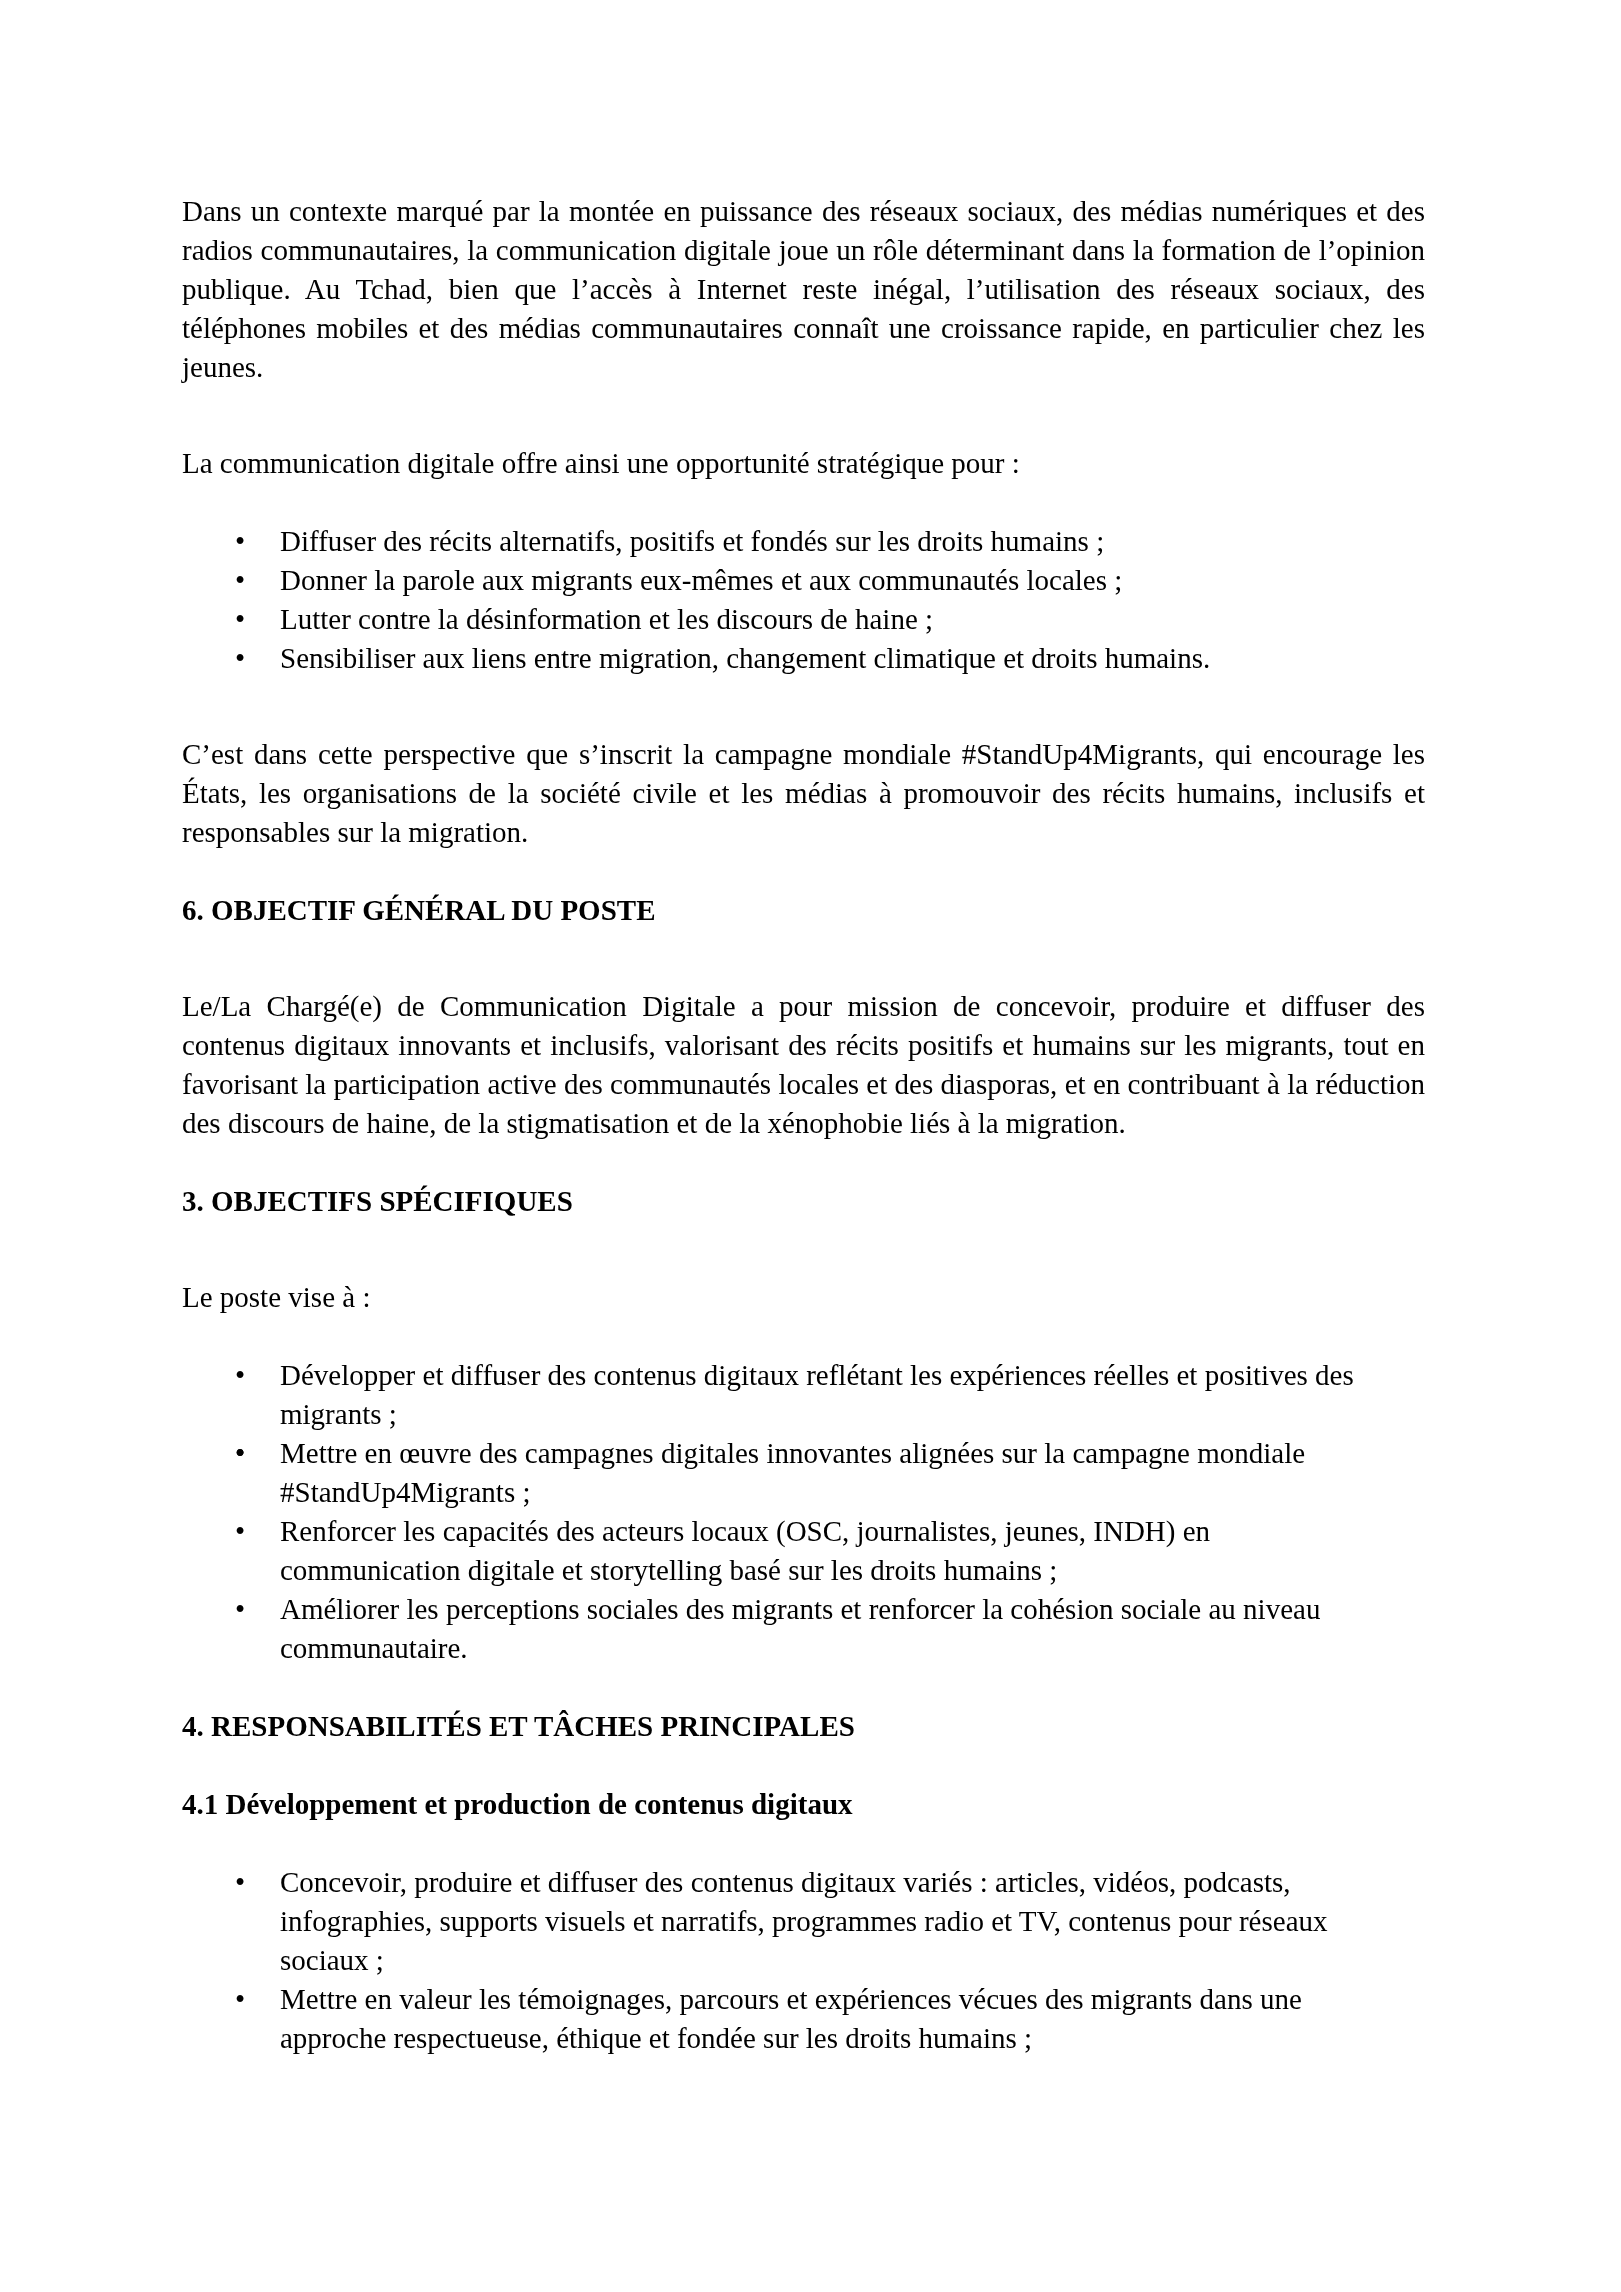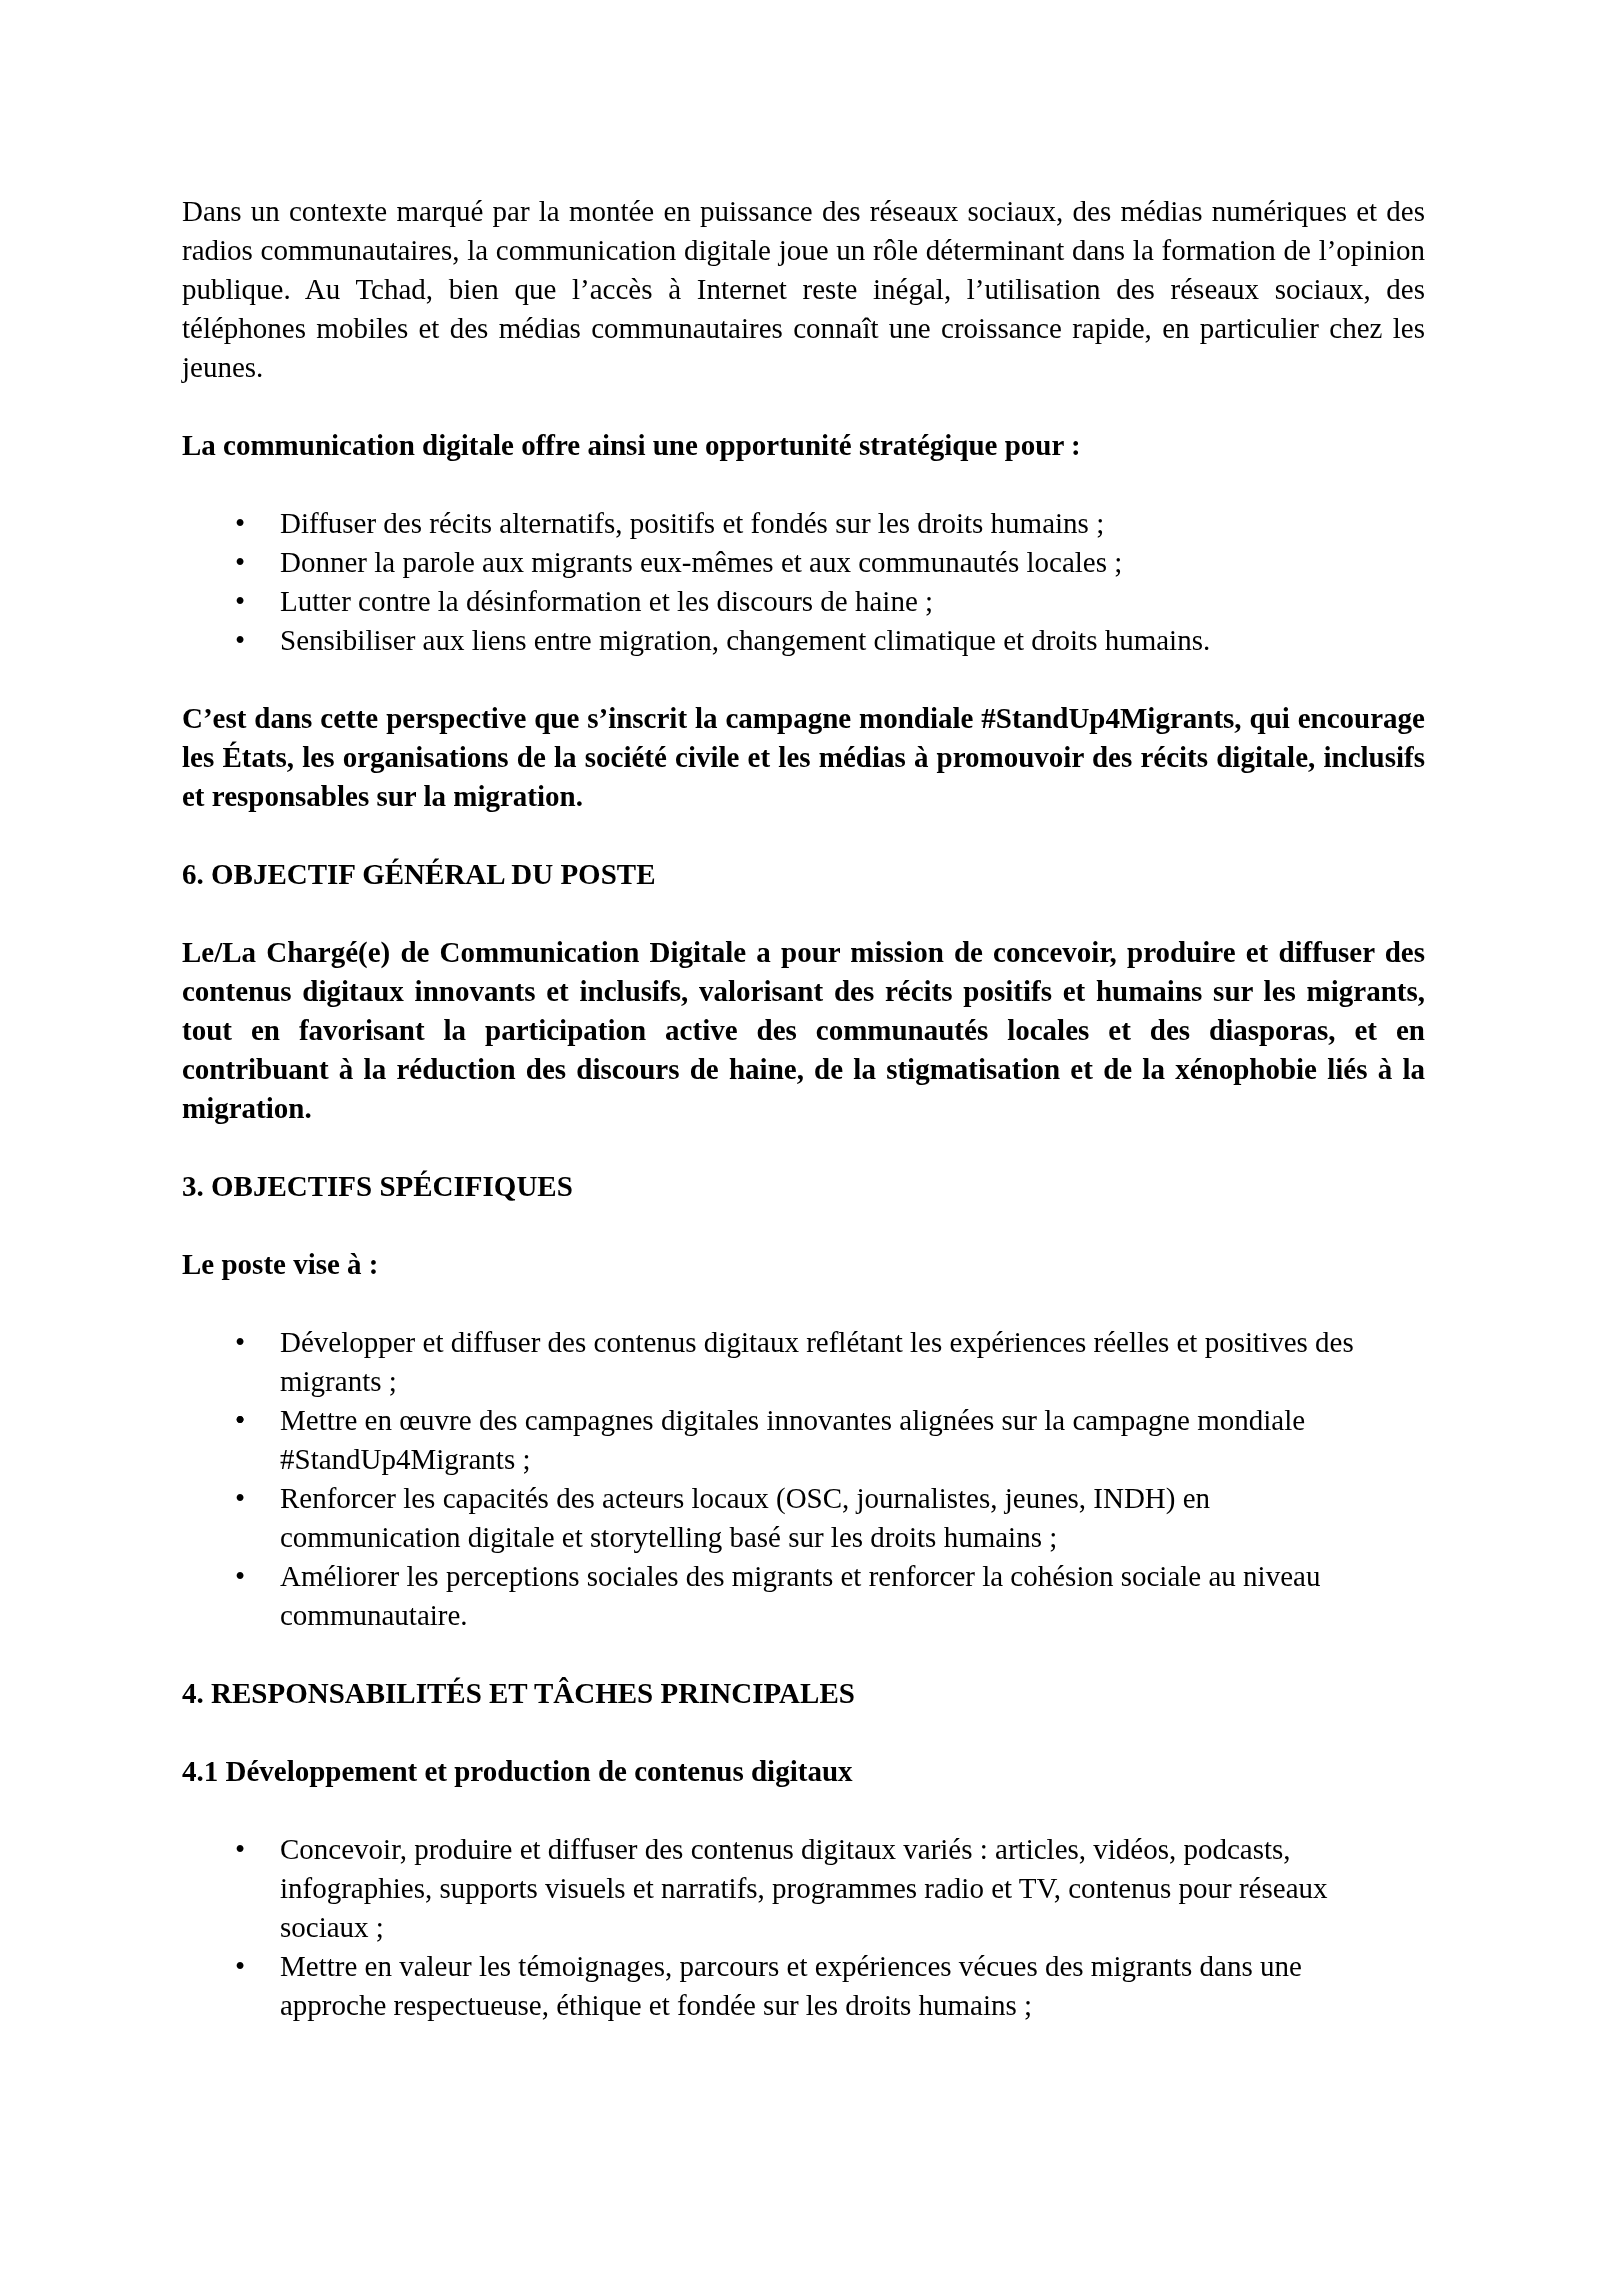--- a/index.html
+++ b/index.html
@@ -7,21 +7,21 @@
     width: 1621px; height: 2293px; position: relative; overflow: hidden;
     font-family: "Liberation Serif", "DejaVu Serif", serif;
     color: #000000;
   }
   .page {
     position: absolute; left: 182px; top: 192px; width: 1243px;
     font-size: 29px; line-height: 39px;
   }
   p { margin: 0; text-align: justify; }
   p.left { text-align: left; }
-  .gap { margin-top: 39px; font-weight: bold; }
+  .gap { margin-top: 57px; }
   h2 {
     margin: 39px 0 0 0; font-size: 29px; font-weight: bold; line-height: 39px;
   }
   h3 {
     margin: 39px 0 0 0; font-size: 29px; font-weight: bold; line-height: 39px;
   }
   ul { list-style: none; margin: 39px 0 0 0; padding: 0; }
   ul li { position: relative; padding-left: 98px; text-align: left; width: 1117px; }
   ul li .bullet {
     position: absolute; left: 53px; top: 0; width: 19.6px; text-align: left;
@@ -37,21 +37,21 @@
 
   <p class="gap left">La communication digitale offre ainsi une opportunité stratégique pour :</p>
 
   <ul>
     <li><span class="bullet">•</span><span>Diffuser des récits alternatifs, positifs et fondés sur les droits humains ;</span></li>
     <li><span class="bullet">•</span><span>Donner la parole aux migrants eux-mêmes et aux communautés locales ;</span></li>
     <li><span class="bullet">•</span><span>Lutter contre la désinformation et les discours de haine ;</span></li>
     <li><span class="bullet">•</span><span>Sensibiliser aux liens entre migration, changement climatique et droits humains.</span></li>
   </ul>
 
-  <p class="gap">C’est dans cette perspective que s’inscrit la campagne mondiale #StandUp4Migrants, qui encourage les États, les organisations de la société civile et les médias à promouvoir des récits digitale, inclusifs et responsables sur la migration.</p>
+  <p class="gap">C’est dans cette perspective que s’inscrit la campagne mondiale #StandUp4Migrants, qui encourage les États, les organisations de la société civile et les médias à promouvoir des récits humains, inclusifs et responsables sur la migration.</p>
 
   <h2>6. OBJECTIF GÉNÉRAL DU POSTE</h2>
 
   <p class="gap">Le/La Chargé(e) de Communication Digitale a pour mission de concevoir, produire et diffuser des contenus digitaux innovants et inclusifs, valorisant des récits positifs et humains sur les migrants, tout en favorisant la participation active des communautés locales et des diasporas, et en contribuant à la réduction des discours de haine, de la stigmatisation et de la xénophobie liés à la migration.</p>
 
   <h2>3. OBJECTIFS SPÉCIFIQUES</h2>
 
   <p class="gap left">Le poste vise à :</p>
 
   <ul>

